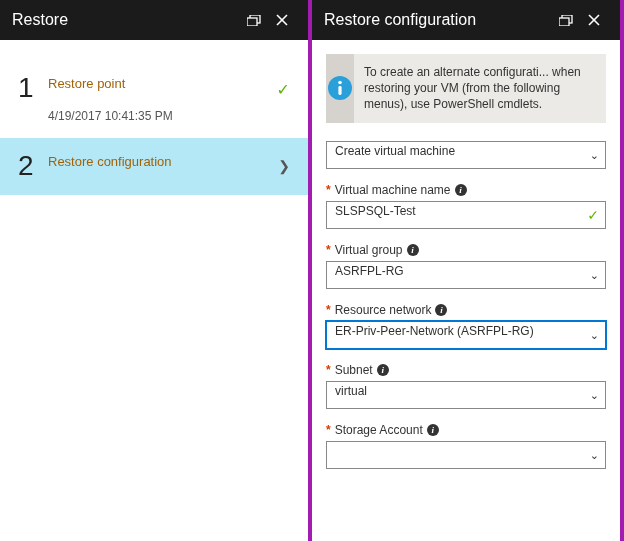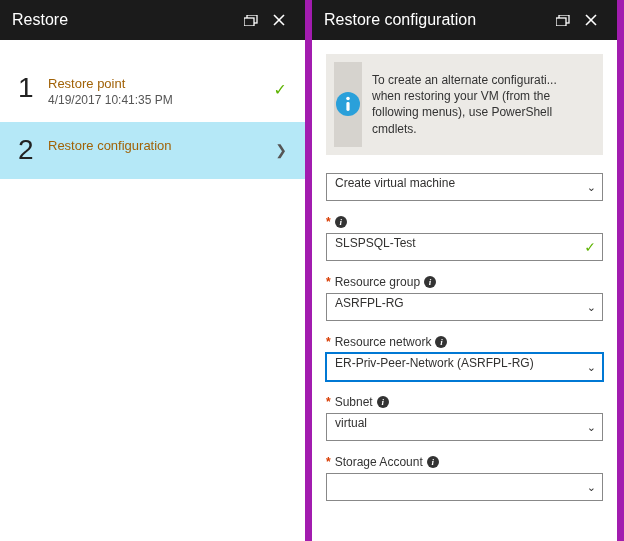--- a/index.html
+++ b/index.html
@@ -14,21 +14,21 @@
   }
   .blade-container {
     display: flex;
     width: 624px;
     height: 541px;
   }
   .blade {
     background: #fff;
     display: flex;
     flex-direction: column;
-    border-right: 7px solid #a21caf;
+    border-right: 4px solid #a21caf;
   }
   .blade-left { width: 312px; }
   .blade-right { width: 312px; }
   .blade-header {
     background: #1b1b1b;
     color: #fff;
     height: 40px;
     display: flex;
     align-items: center;
     padding: 0 12px;
@@ -67,35 +67,35 @@
     font-weight: 300;
     width: 30px;
     color: #222;
     line-height: 1;
   }
   .step-text {
     flex: 1;
     padding-top: 2px;
   }
   .step-title { font-size: 13px; color: #a16207; }
-  .step-sub { font-size: 12px; color: #555; margin-top: 2px; }
+  .step-sub { font-size: 12px; color: #555; margin-top: 18px; }
   .step-status {
     display: flex;
     align-items: center;
     padding-top: 6px;
   }
   .check { color: #5db300; font-size: 16px; }
   .chev { color: #555; font-size: 14px; }
 
   
   .info-box {
     background: #eceae6;
     margin: 14px 14px 18px 14px;
     display: flex;
-    padding: 8px;
+    padding: 0;
   }
   .info-icon-wrap {
     width: 56px;
     background: #d6d3ce;
     display: flex;
     align-items: center;
     justify-content: center;
   }
   .info-text {
     padding: 10px 12px 10px 10px;
@@ -235,32 +235,33 @@
         <div class="field">
           <div class="control">
             <span>Create virtual machine</span>
             <span class="control-caret">⌄</span>
           </div>
         </div>
 
         <div class="field">
           <div class="field-label">
             <span class="req">*</span>
+            <span>Virtual machine name</span>
             <span class="info-dot">i</span>
           </div>
           <div class="control">
             <span>SLSPSQL-Test</span>
             <span class="valid-check">✓</span>
           </div>
         </div>
 
         <div class="field">
           <div class="field-label">
             <span class="req">*</span>
-            <span>Resource group</span>
+            <span>Virtual group</span>
             <span class="info-dot">i</span>
           </div>
           <div class="control">
             <span>ASRFPL-RG</span>
             <span class="control-caret">⌄</span>
           </div>
         </div>
 
         <div class="field">
           <div class="field-label">

